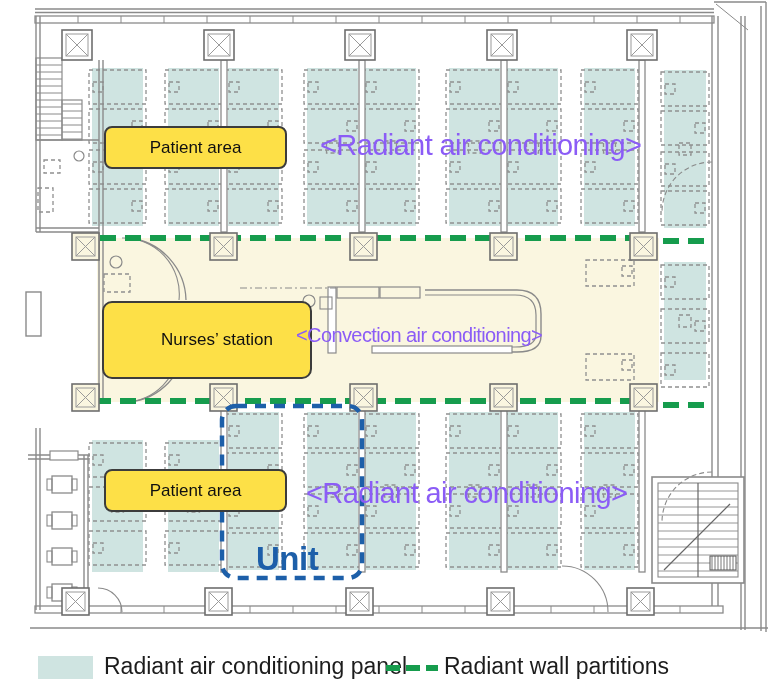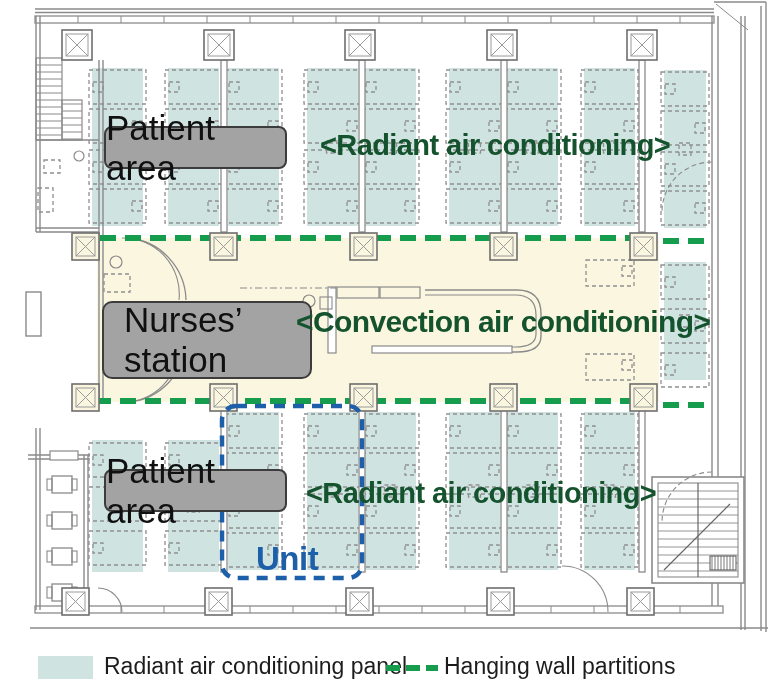--- a/index.html
+++ b/index.html
@@ -1,24 +1,24 @@
 <!DOCTYPE html>
 <html><head>
 <meta charset="utf-8">
 <style>
   html,body{margin:0;padding:0;background:#fff;}
   .stage{position:relative;width:768px;height:696px;background:#fff;overflow:hidden;
          font-family:"Liberation Sans",sans-serif;color:#111;}
   #plan{position:absolute;left:0;top:0;}
-  .plan-label{position:absolute;background:#a3a3a3;border:2.5px solid #3c3c3c;
+  .plan-label{position:absolute;background:#fde047;border:2.5px solid #3c3c3c;
               display:flex;align-items:center;justify-content:center;
-              font-size:35px;color:#101010;z-index:5;}
+              font-size:17px;color:#101010;z-index:5;}
   .box-patient{border-radius:8px;}
   .box-nurses{border-radius:10px;}
-  .zone-heading{position:absolute;font-weight:700;color:#14532d;white-space:nowrap;
+  .zone-heading{position:absolute;font-weight:400;color:#8b5cf6;white-space:nowrap;
                 font-size:29px;letter-spacing:-0.6px;z-index:5;}
   .unit-label{position:absolute;font-weight:700;font-size:33px;letter-spacing:-0.5px;
               z-index:6;text-align:right;}
   .legend{position:absolute;left:0;top:646px;width:768px;height:50px;z-index:5;}
   .legend-swatch{position:absolute;left:38px;top:10px;width:55px;height:23px;}
   .legend-text{position:absolute;top:7px;font-size:23px;color:#1c1c1c;white-space:nowrap;}
   .legend-text.t1{left:104px;}
   .legend-text.t2{left:444px;}
   .legend-dash{position:absolute;left:386px;top:19px;width:52px;height:6px;}
 </style>
@@ -529,29 +529,29 @@
   <div class="plan-label box-patient" style="left:104px;top:126px;width:179px;height:39px;">
     <span>Patient area</span>
   </div>
 
   <div class="zone-heading" style="left:320px;top:129px;">&lt;Radiant air conditioning&gt;</div>
 
   <div class="plan-label box-nurses" style="left:102px;top:301px;width:186px;height:74px;padding-left:20px;">
     <span>Nurses’ station</span>
   </div>
 
-  <div class="zone-heading" style="left:296px;top:305px;font-size:30px;">&lt;Convection air conditioning&gt;</div>
+  <div class="zone-heading" style="left:296px;top:324px;font-size:20px;">&lt;Convection air conditioning&gt;</div>
 
   <div class="plan-label box-patient" style="left:104px;top:469px;width:179px;height:39px;">
     <span>Patient area</span>
   </div>
 
   <div class="zone-heading" style="left:306px;top:477px;">&lt;Radiant air conditioning&gt;</div>
 
   <div class="unit-label" style="left: 256px; top: 540px; color: rgb(29, 95, 169);">Unit</div>
 
   <div class="legend">
     <div class="legend-swatch" style="background: rgb(207, 228, 225);"></div>
     <div class="legend-text t1">Radiant air conditioning panel</div>
     <div class="legend-dash" style="background: repeating-linear-gradient(90deg, rgb(22, 156, 77) 0px, rgb(22, 156, 77) 14px, transparent 14px, transparent 20px);"></div>
-    <div class="legend-text t2">Hanging wall partitions</div>
+    <div class="legend-text t2">Radiant wall partitions</div>
   </div>
 </div>
 
 </body></html>

